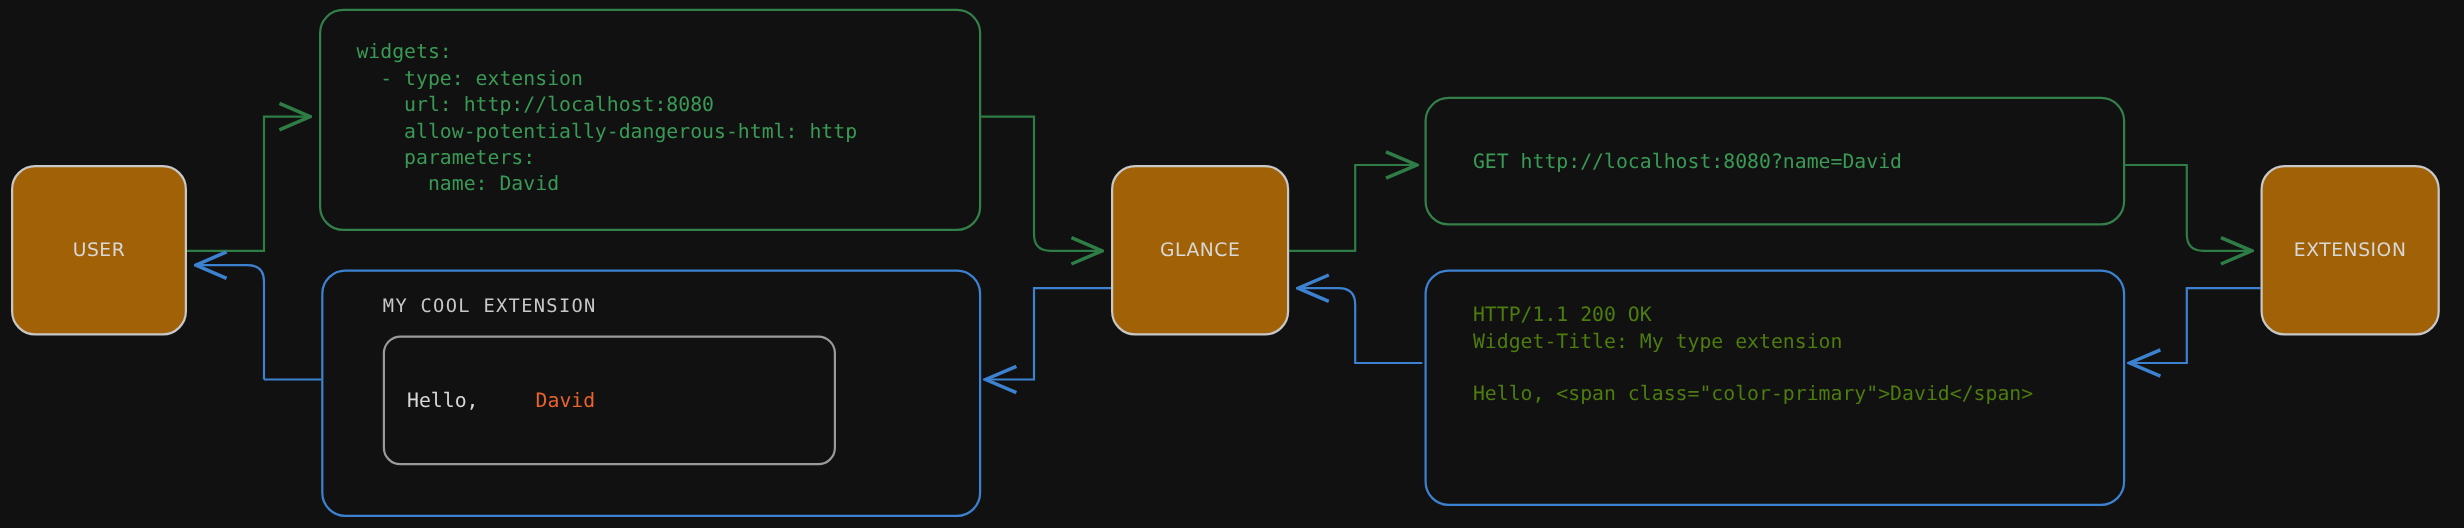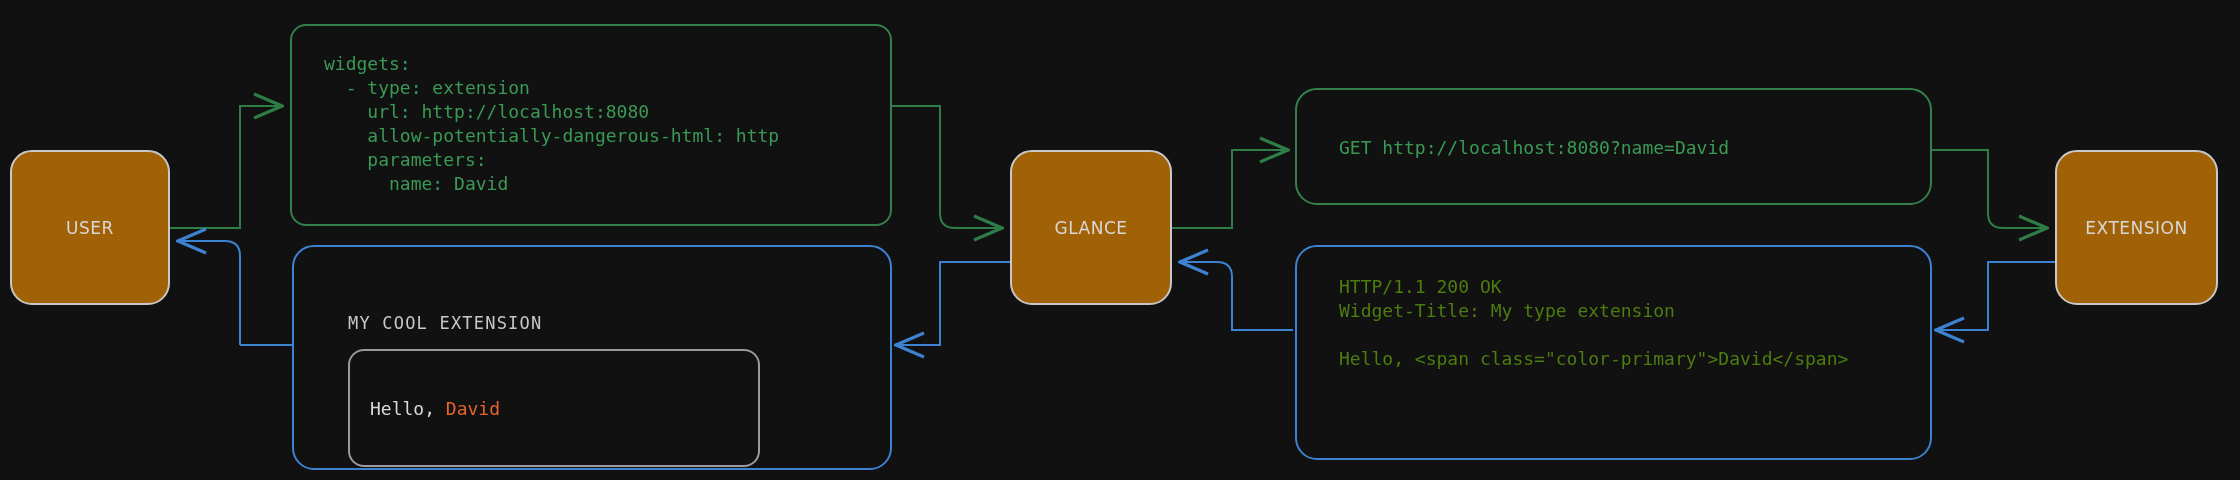--- a/index.html
+++ b/index.html
@@ -57,38 +57,37 @@
   .code.green { color: #3a9a55; }
   .code.blue  { color: #4d7c0f; }
 
   
   .widget-title {
     color: #c8c8c8;
     font-family: "DejaVu Sans Mono", monospace;
     font-size: 17px;
     letter-spacing: 1.2px;
     white-space: nowrap;
-    margin-top: 44px;
   }
   .widget-card {
     border: 2px solid #9a9a9a;
     border-radius: 16px;
     background: #111111;
     box-sizing: border-box;
     display: flex;
     align-items: center;
   }
   .widget-card .line {
     font-family: "DejaVu Sans Mono", monospace;
     font-size: 18px;
     color: #d8d8d8;
     padding-left: 20px;
     white-space: pre;
   }
-  .accent { color: #e8622c; }
+  .accent { color: #e8622c; margin-left: 41px; }
 
   svg.wires {
     position: absolute;
     left: 0;
     top: 0;
     width: 2240px;
     height: 480px;
     pointer-events: none;
   }
 </style>
@@ -133,21 +132,21 @@
   </div>
 
   <div class="node" style="left:1010px; top:150px; width:162px; height:155px;">
     <span class="label">GLANCE</span>
   </div>
 
   <div class="node" style="left:2055px; top:150px; width:163px; height:155px;">
     <span class="label">EXTENSION</span>
   </div>
 
-  <div class="msgbox green" style="left:290px; top:24px; width:602px; height:202px;border-radius:16px;">
+  <div class="msgbox green" style="left:290px; top:8px; width:602px; height:202px;">
     <div style="padding:26px 0 0 32px;">
       <div class="code green">widgets:</div>
       <div class="code green">  - type: extension</div>
       <div class="code green">    url: http://localhost:8080</div>
       <div class="code green">    allow-potentially-dangerous-html: http</div>
       <div class="code green">    parameters:</div>
       <div class="code green">      name: David</div>
     </div>
   </div>
 

